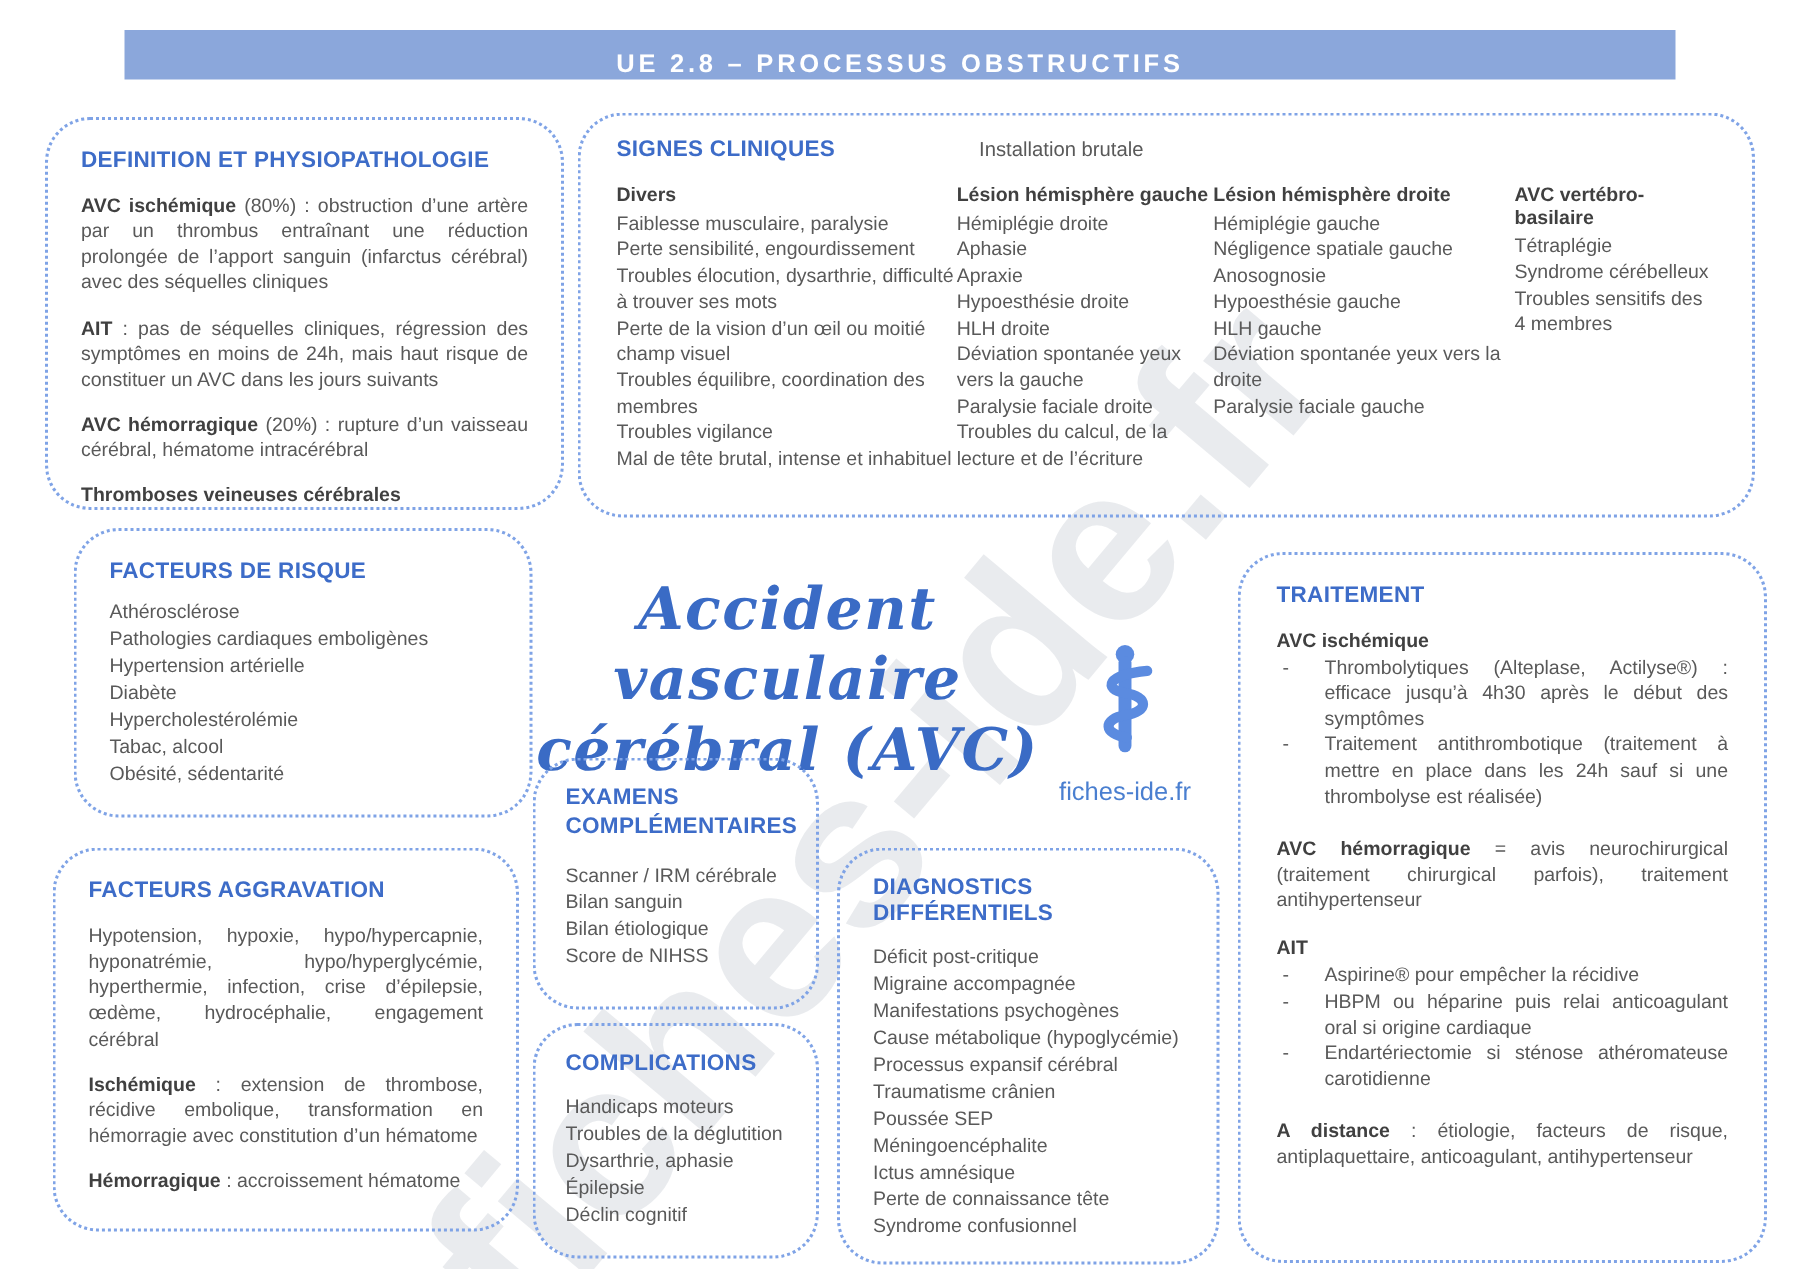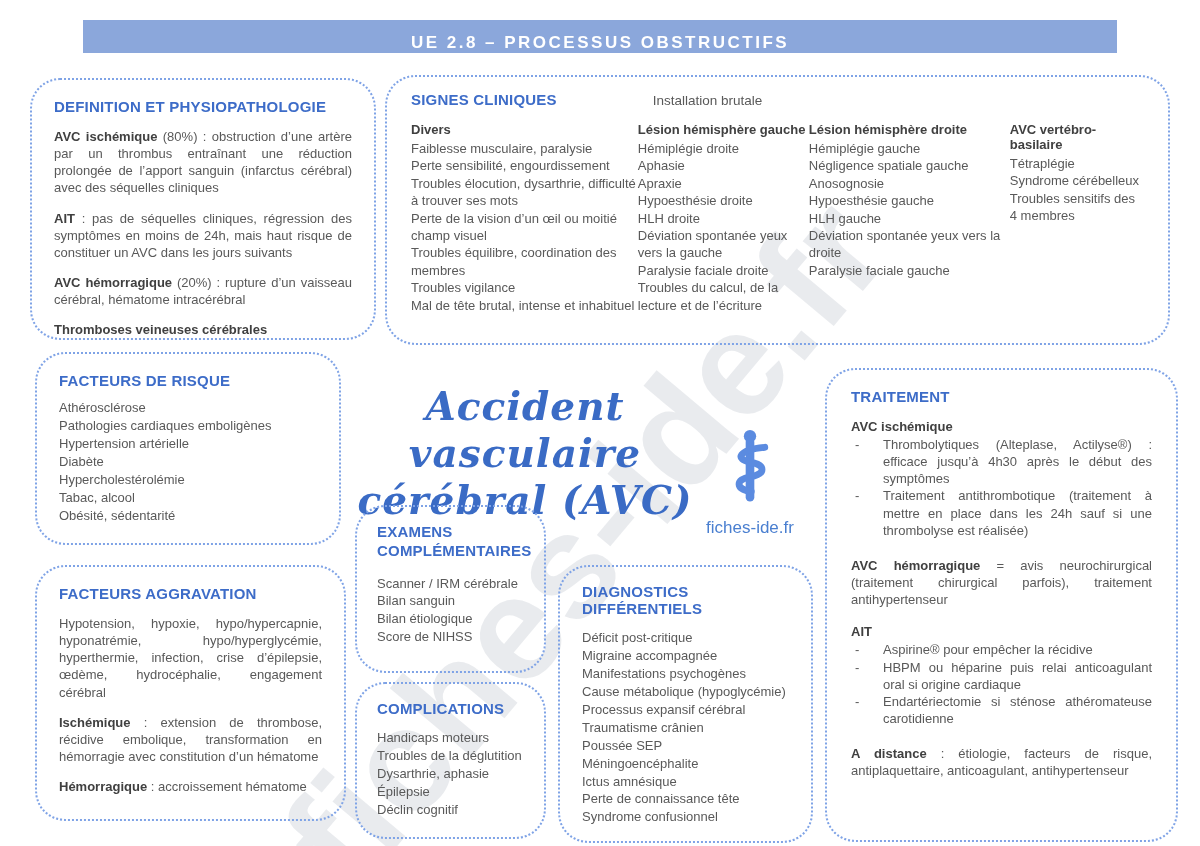--- a/index.html
+++ b/index.html
@@ -45,21 +45,21 @@
   .signes-cols { display:flex; margin-top:14px; }
   .scol { font-size:13px; }
   .scol .colhead { display:block; color:#404040; font-weight:bold; margin-bottom:3px; }
   .scol.nowrap-head .colhead { white-space:nowrap; }
   .scol-1 { width:228px; }
   .scol-2 { width:172px; }
   .scol-3 { width:202px; }
   .scol-4 { width:135px; }
   .scol .plainlist div { line-height:1.34; }
   
-  #box-risque { left:35px; top:352px; width:306px; height:193px; padding:18px 22px; }
+  #box-risque { left:49px; top:352px; width:306px; height:193px; padding:18px 22px; }
   
   #box-aggravation { left:35px; top:565px; width:311px; height:256px; padding:18px 22px; }
   
   #box-examens { left:355px; top:505px; width:191px; height:168px; padding:16px 20px; }
   #box-examens h2 { line-height:1.25; }
   
   #box-complications { left:355px; top:682px; width:191px; height:157px; padding:16px 20px; }
   
   #box-diagnostics { left:558px; top:565px; width:255px; height:278px; padding:16px 22px; }
   

